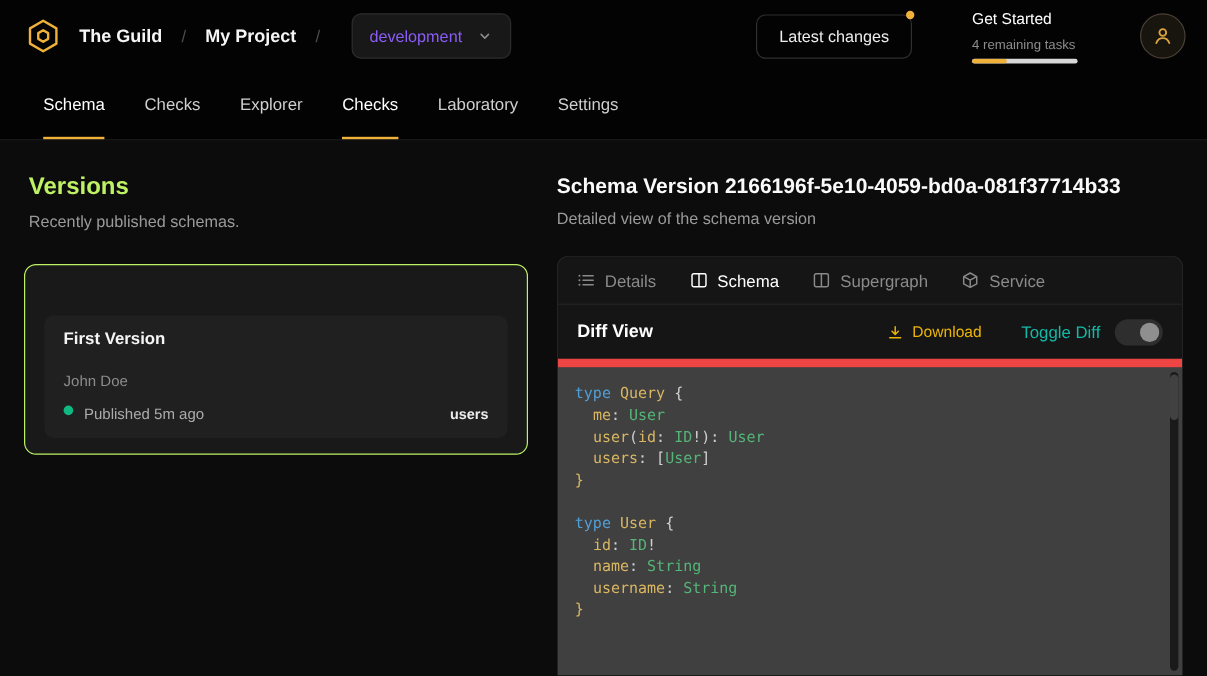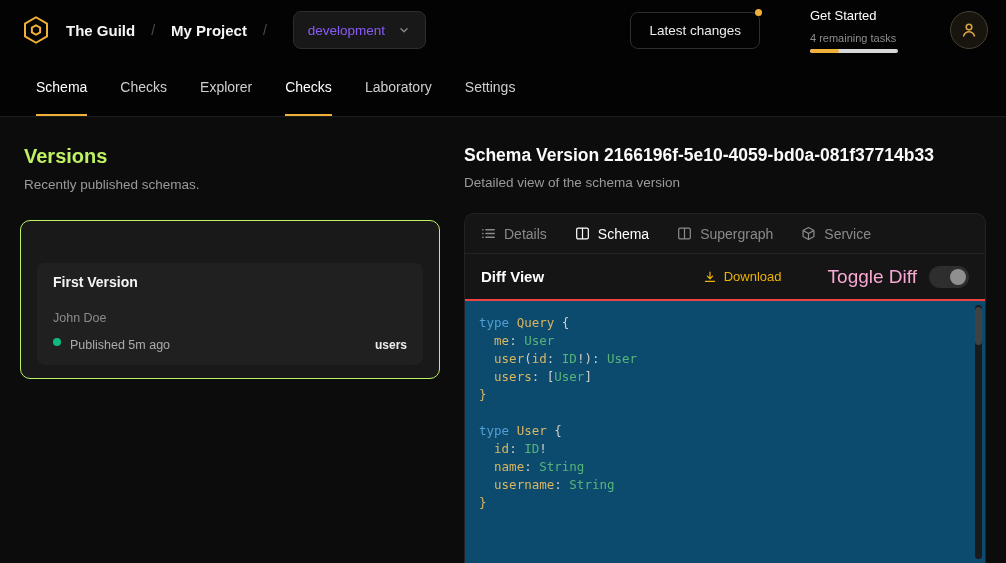--- a/index.html
+++ b/index.html
@@ -65,24 +65,24 @@
     border-radius:10px 10px 0 0;flex:1;min-height:0;display:flex;flex-direction:column}
   .panel-tabs{height:40px;display:flex;align-items:center;gap:28px;padding:0 16px;border-bottom:1px solid #242424;flex:none}
   .panel-tab{display:flex;align-items:center;gap:8px;font-size:14px;color:#8a8a8a;cursor:pointer}
   .panel-tab.active{color:#fff}
   .panel-tab svg{width:15px;height:15px;flex:none}
   .diff-row{height:45px;display:flex;align-items:center;padding:0 16px;flex:none}
   .diff-title{font-size:15px;font-weight:700;color:#fff}
   .diff-actions{margin-left:auto;display:flex;align-items:center}
   .download{display:flex;align-items:center;gap:7px;color:#eab308;font-size:13px;cursor:pointer}
   .download svg{width:14px;height:14px}
-  .toggle-label{margin-left:46px;font-size:19px;color:#f9a8d4}
+  .toggle-label{margin-left:33px;font-size:14px;color:#14b8a6}
   .switch{margin-left:12px;width:40px;height:22px;border-radius:11px;background:#2e2e2e;position:relative;cursor:pointer}
   .knob{position:absolute;top:3px;right:3px;width:16px;height:16px;border-radius:50%;background:#8f8f8f}
-  .code-wrap{flex:1;min-height:0;position:relative;border-top:2px solid #ef4444;background:#0c4a6e;padding:13px 14px;overflow:hidden}
+  .code-wrap{flex:1;min-height:0;position:relative;border-top:7px solid #ef4444;background:#404040;padding:13px 14px;overflow:hidden}
   .code{font-family:"DejaVu Sans Mono",monospace;font-size:12.5px;line-height:18px;white-space:pre}
   .c-kw{color:var(--ckw)} .c-nm{color:var(--cnm)} .c-rf{color:var(--crf)} .c-pc{color:var(--cpc)} .c-pl{color:var(--cpl)}
   .vscroll{position:absolute;top:4px;right:3px;bottom:4px;width:7px;background:#1a1a1a;border-radius:4px}
   .vthumb{position:absolute;top:2px;left:0;width:7px;height:38px;background:#414141;border-radius:4px;cursor:pointer}
 </style>
 </head>
 <body>
 
 <div class="header">
   <div class="logo">

